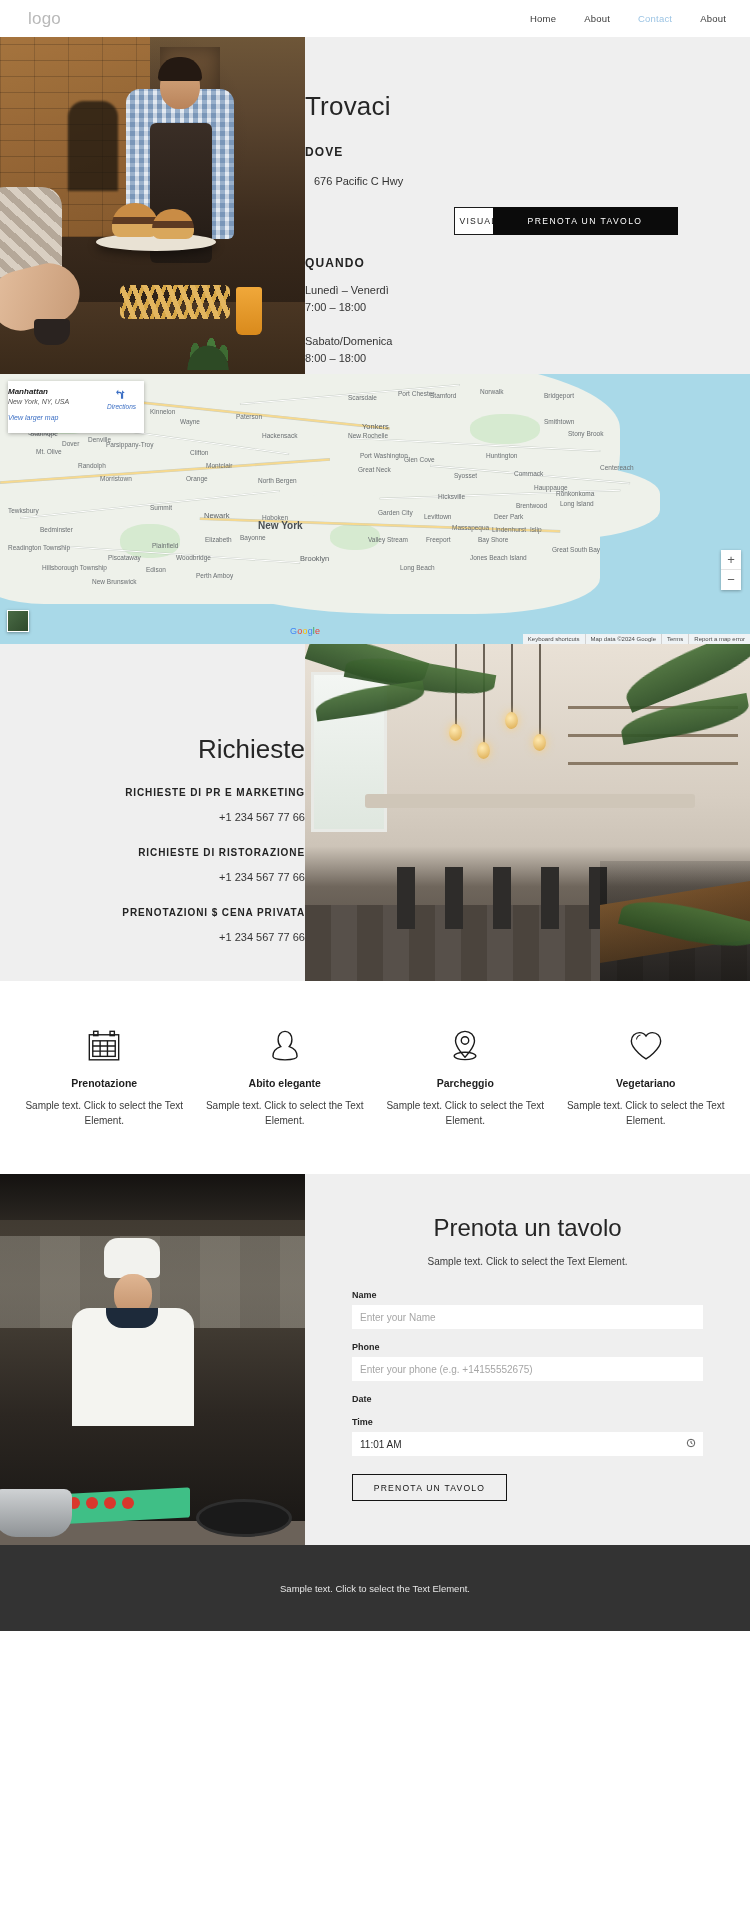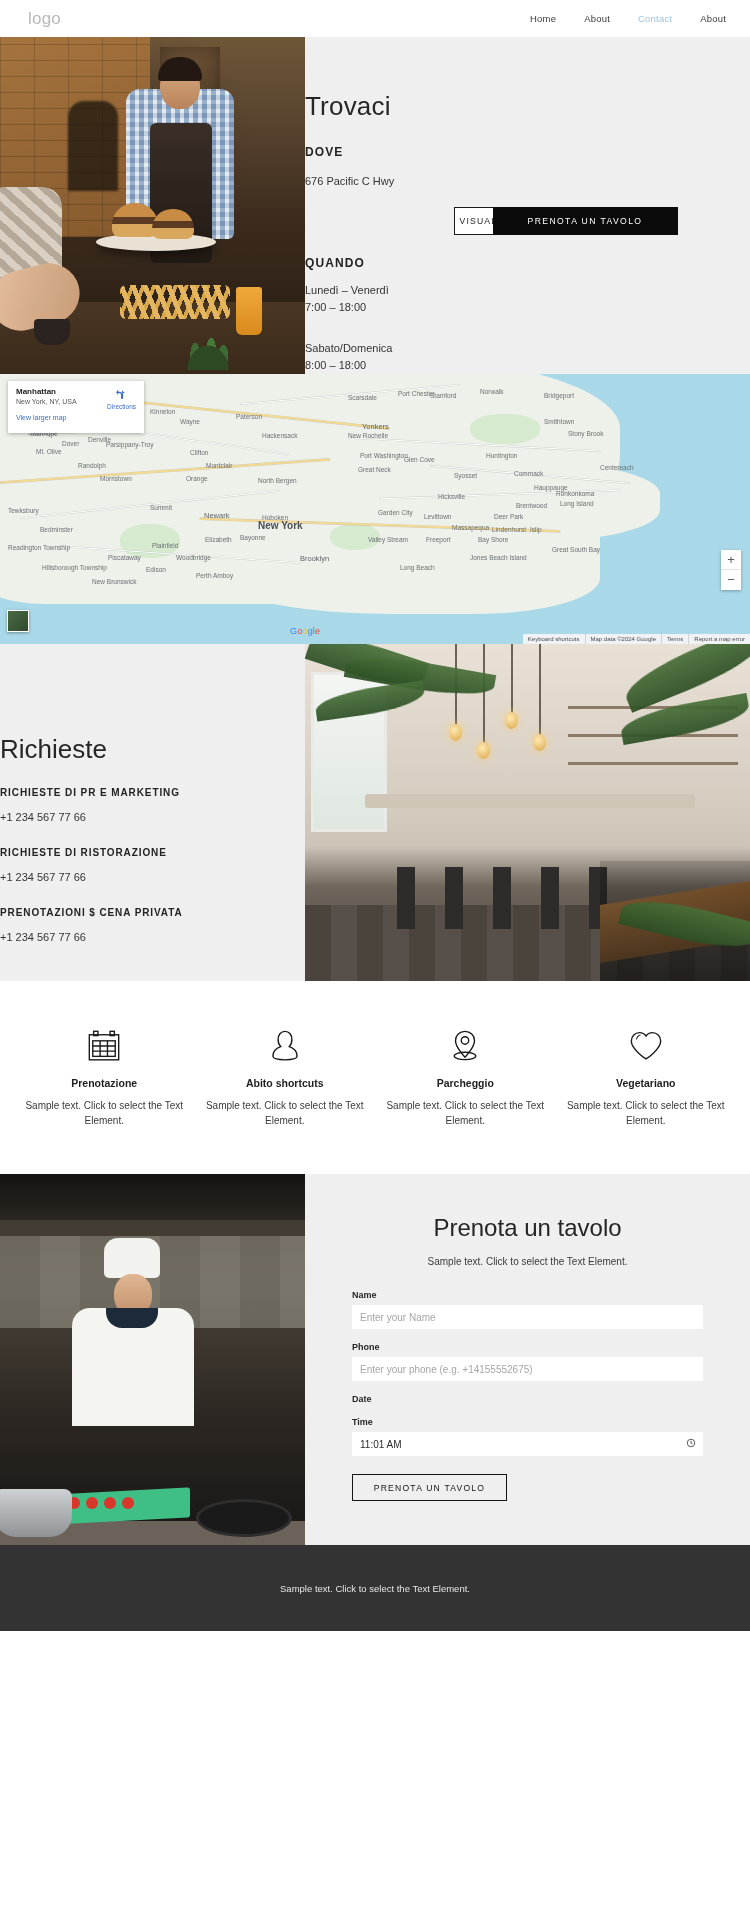--- a/index.html
+++ b/index.html
@@ -167,20 +167,21 @@
     font-size: 12px;
     font-weight: 700;
     letter-spacing: 1.1px;
     color: #232323;
   }
   .addr {
     font-size: 11px;
     color: #343434;
     line-height: 18px;
     margin-top: 13px;
+    padding-left: 9px;
   }
   .btn-row {
     position: relative;
     height: 28px;
     margin-top: 17px;
   }
   .btn-outline {
     position: absolute;
     left: 50%;
     transform: translateX(-50%);
@@ -208,21 +209,21 @@
     cursor: pointer;
     white-space: nowrap;
   }
   .quando { margin-top: 21px; }
   .hours {
     font-size: 11px;
     color: #343434;
     line-height: 17px;
     margin-top: 12px;
   }
-  .hours.second { margin-top: 24px; }
+  .hours.second { margin-top: 17px; }
 
   
   .map {
     position: relative;
     width: 750px;
     height: 270px;
     overflow: hidden;
     background: #e9efe6;
   }
   .map .water {
@@ -259,21 +260,22 @@
     white-space: nowrap;
   }
   .map-label.big { font-size: 10px; color: #4a4f52; font-weight: 600; }
   .map-label.mid { font-size: 7.5px; color: #5d6265; }
   .map-card {
     position: absolute;
     left: 8px; top: 7px;
     width: 136px; height: 52px;
     background: #ffffff;
     box-shadow: 0 1px 4px rgba(0,0,0,.3);
-    padding: 6px 8px;
+    padding: 6px 0;
+    font-style: italic;
   }
   .map-card .t1 { font-size: 8px; font-weight: 700; color: #222; }
   .map-card .t2 { font-size: 7px; color: #555; margin-top: 2px; }
   .map-card .t3 { font-size: 7px; color: #3c6fc4; margin-top: 9px; cursor: pointer; }
   .map-card .dir {
     position: absolute; right: 8px; top: 7px; text-align: center;
     font-size: 6.5px; color: #3c6fc4; cursor: pointer;
   }
   .map-card .dir svg { display: block; margin: 0 auto 2px; }
   .map-zoom {
@@ -312,21 +314,21 @@
     line-height: 10px;
     white-space: nowrap;
   }
   .map-attr span:first-child { border-left: none; }
 
   
   .requests { display: flex; height: 337px; }
   .requests-info {
     width: 305px;
     background: #efefef;
-    text-align: left;
+    text-align: right;
     padding-top: 90px;
   }
   .requests-title {
     font-size: 26px; font-weight: 400; color: #262626;
     margin-bottom: 22px;
   }
   .req-label {
     font-size: 10px; font-weight: 700; letter-spacing: .9px; color: #232323;
   }
   .req-phone {
@@ -757,21 +759,21 @@
       <div class="ftitle">Prenotazione</div>
       <div class="fdesc">Sample text. Click to select the Text Element.</div>
     </div>
 
     <div class="feature">
       <div class="ficon">
         <svg width="38" height="38" viewBox="0 0 44 44" fill="none" stroke="#1a1a1a" stroke-width="1.6">
           <path d="M22 5c-5 0-8 4.2-8 9.5 0 4 1.6 6.8 3 8.2-5 1.6-9 5-9 11.3 0 2.6 6 4 14 4s14-1.4 14-4c0-6.3-4-9.7-9-11.3 1.4-1.4 3-4.2 3-8.2C30 9.2 27 5 22 5z"></path>
         </svg>
       </div>
-      <div class="ftitle">Abito shortcuts</div>
+      <div class="ftitle">Abito elegante</div>
       <div class="fdesc">Sample text. Click to select the Text Element.</div>
     </div>
 
     <div class="feature">
       <div class="ficon">
         <svg width="38" height="38" viewBox="0 0 44 44" fill="none" stroke="#1a1a1a" stroke-width="1.6">
           <path d="M22 5c-6.3 0-11 4.8-11 10.8 0 7.6 11 19.2 11 19.2s11-11.6 11-19.2C33 9.8 28.3 5 22 5z"></path>
           <circle cx="22" cy="15.6" r="4.3"></circle>
           <ellipse cx="22" cy="33.5" rx="12.5" ry="4.3"></ellipse>
         </svg>

